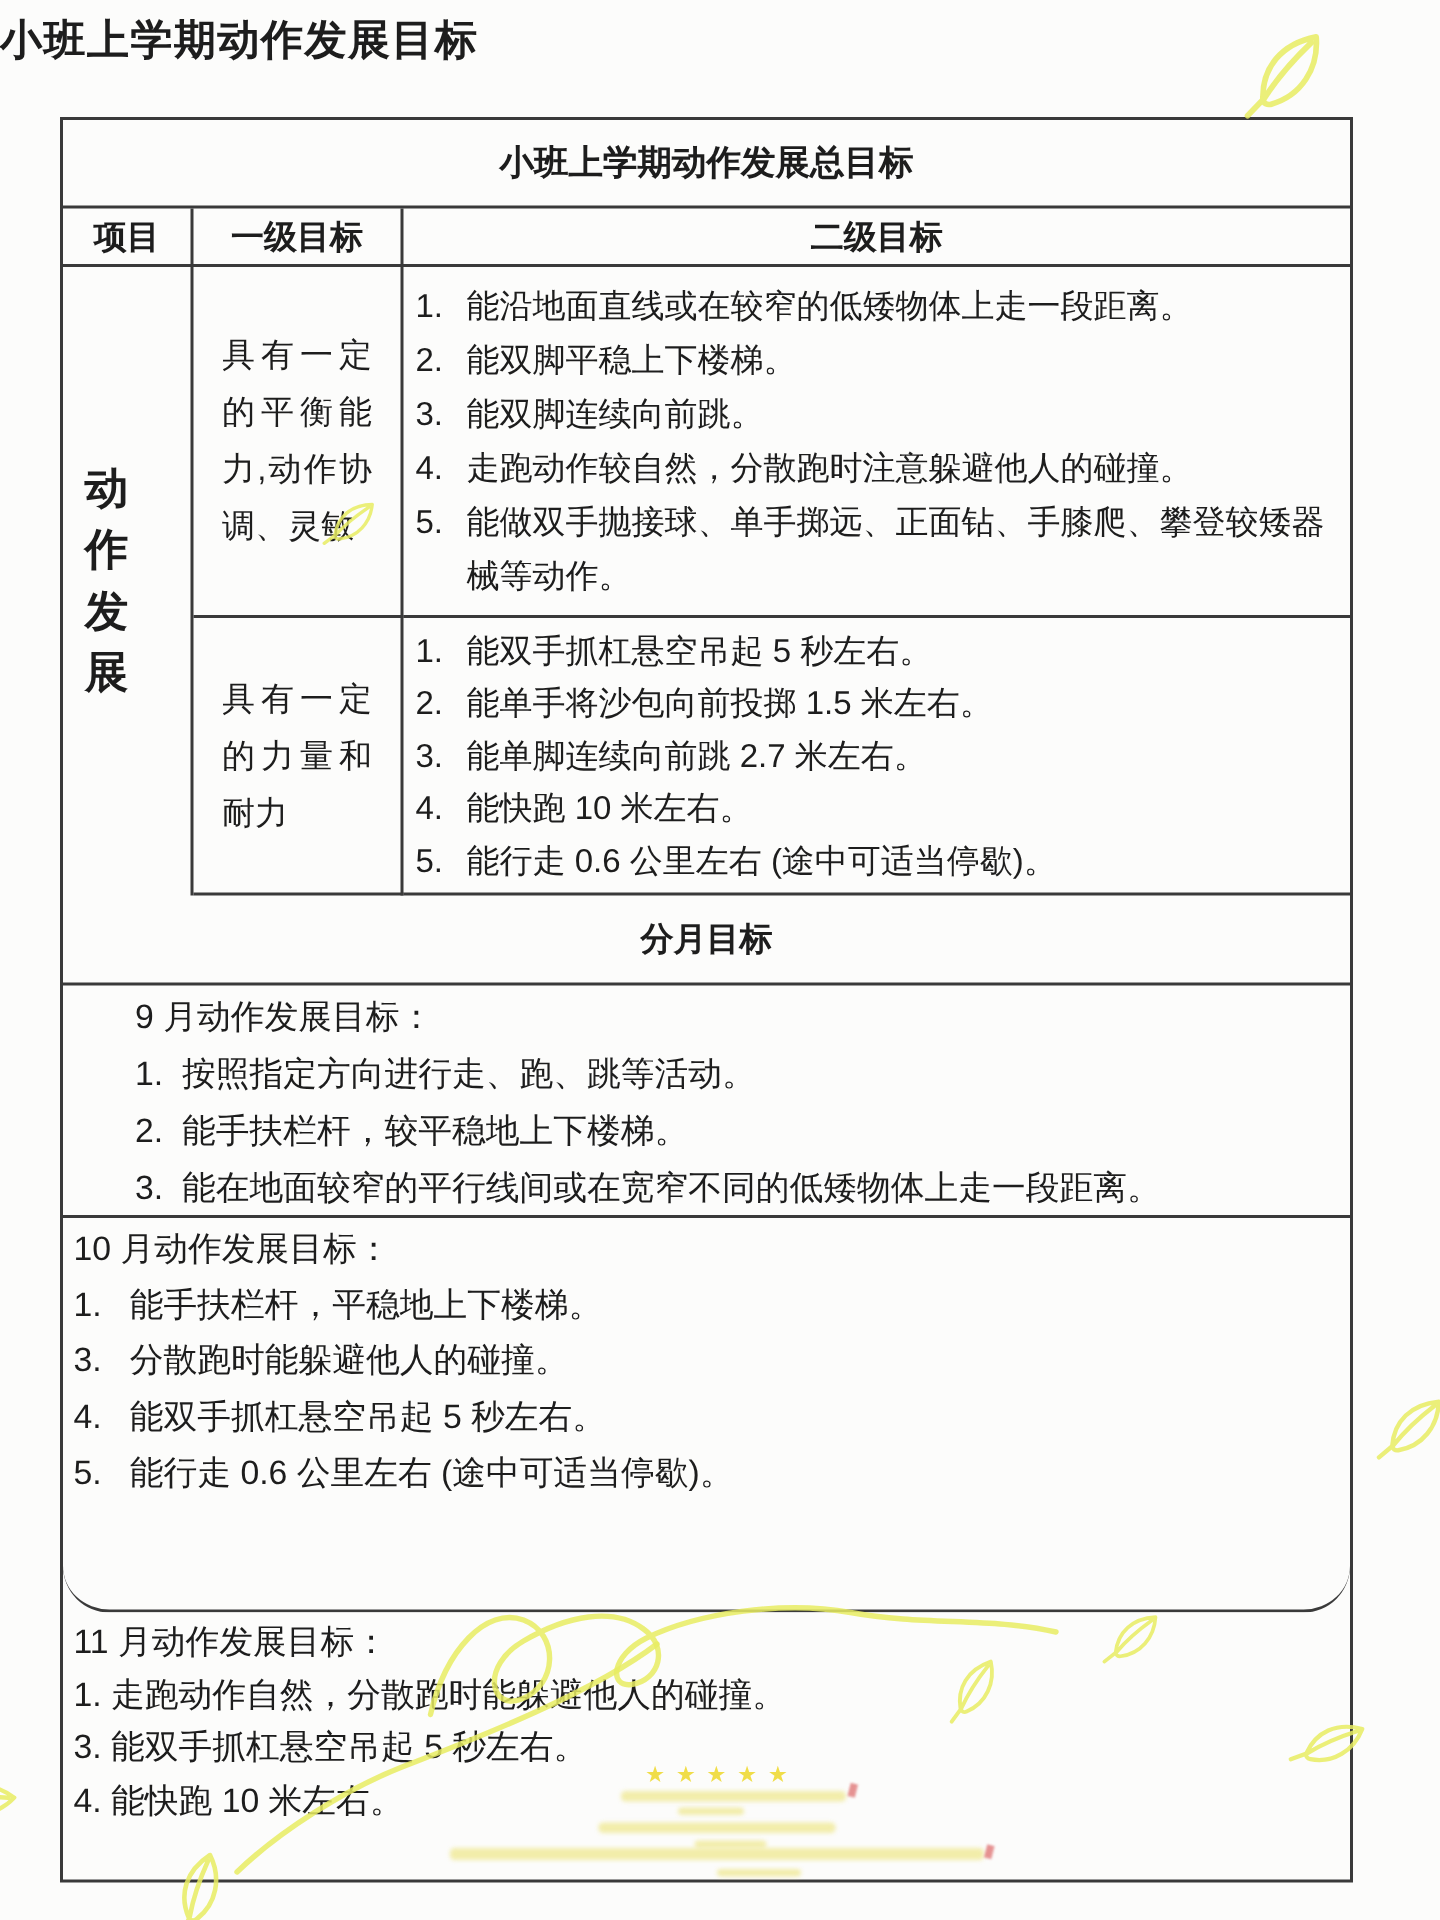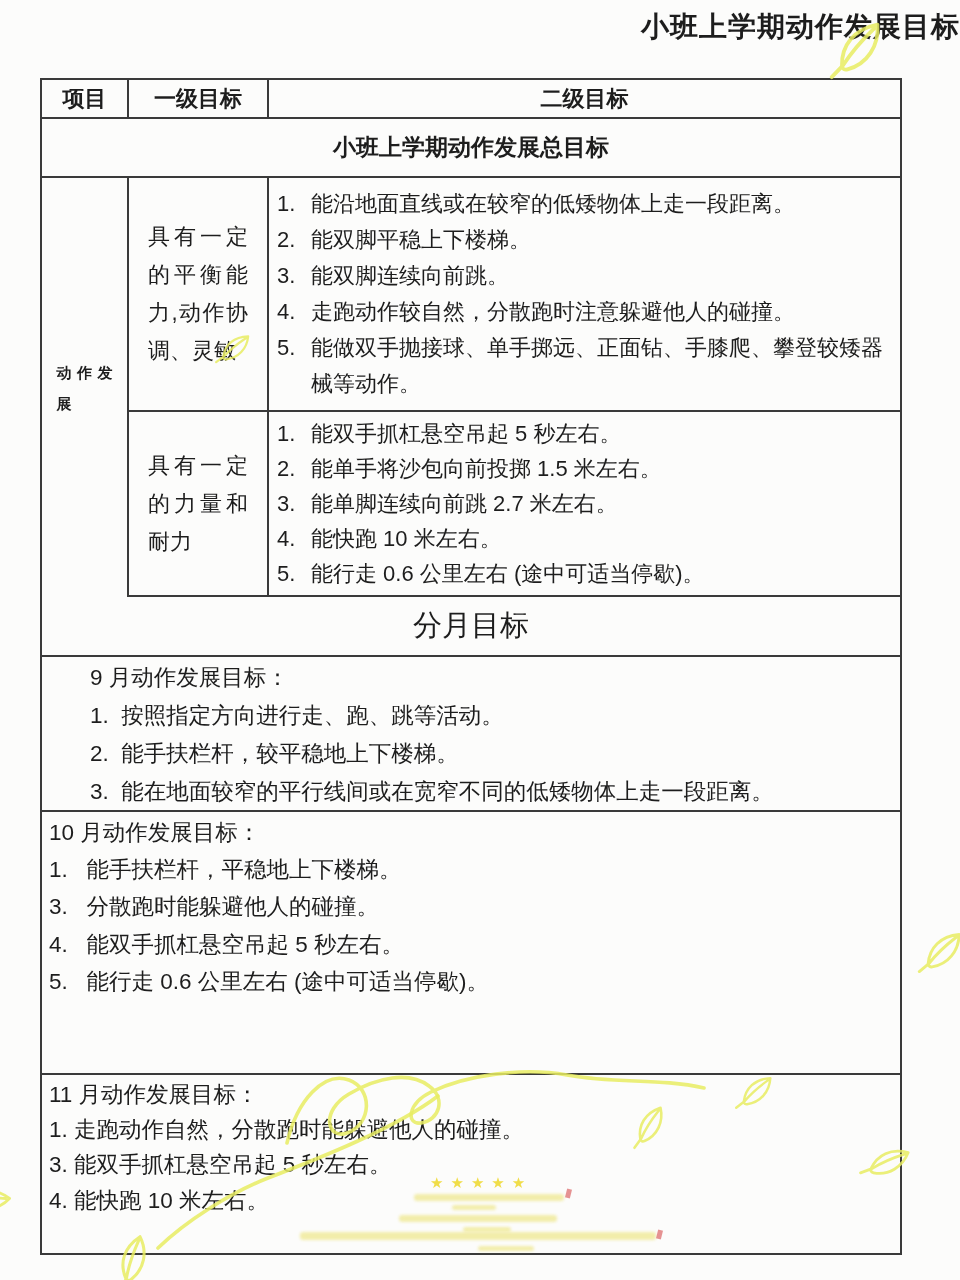--- a/index.html
+++ b/index.html
@@ -1,80 +1,80 @@
 <!DOCTYPE html>
 <html style="--text: #1d1d1d; --border: #3a3a3a; --bg: #fcfcfb; --doodle: #e8ec62; --star: #f0dc40; --wm: #efe88f; --wma: #e07878;"><head>
 <meta charset="utf-8">
 <style>
   html,body{margin:0;padding:0;}
   .page{position:relative;width:960px;height:1280px;background:var(--bg,#fcfcfb);
         font-family:"Liberation Sans",sans-serif;color:var(--text,#1d1d1d);overflow:hidden;}
-  .title{position:absolute;top:8px;left:0;width:100%;text-align:right;
+  .title{position:absolute;top:8px;left:0;width:100%;text-align:left;
          font-size:28px;font-weight:700;letter-spacing:1px;}
   .tbl{position:absolute;left:40px;top:78px;width:862px;height:1177px;
        border:2px solid var(--border,#3a3a3a);box-sizing:border-box;
        display:flex;flex-direction:column;}
   .r{box-sizing:border-box;}
   .hdr{height:59px;border-bottom:2px solid var(--border);display:flex;align-items:center;
        justify-content:center;font-weight:700;font-size:23px;}
   .cols{height:39px;border-bottom:2px solid var(--border);display:flex;
         font-weight:700;font-size:22px;}
   .cols .c{display:flex;align-items:center;justify-content:center;box-sizing:border-box;}
   .w1c{width:87px;border-right:2px solid var(--border);}
   .w2c{width:140px;border-right:2px solid var(--border);}
   .w3c{flex:1;}
   .merged{display:grid;grid-template-columns:87px 140px 1fr;grid-template-rows:234px 185px;}
   .cat{grid-row:1 / span 2;border-right:2px solid var(--border);display:flex;
        align-items:center;justify-content:center;box-sizing:border-box;}
-  .cat-text{display:block;width:56px;font-size:15px;font-weight:700;line-height:31px;
-       text-align:justify;text-justify:inter-character;word-break:break-all;}
+  .cat-text{display:block;width:56px;font-size:29px;font-weight:700;line-height:41px;
+       text-align:justify;text-justify:inter-character;word-break:break-all;font-family:Liberation Serif, serif;}
   .goal{border-right:2px solid var(--border);border-bottom:2px solid var(--border);
         box-sizing:border-box;display:flex;flex-direction:column;justify-content:center;
         padding:0 19px;font-size:22px;line-height:38px;text-align:justify;
         text-justify:inter-character;word-break:break-all;}
   .items{border-bottom:2px solid var(--border);box-sizing:border-box;
          padding:8px 6px 0 8px;font-size:22px;}
   .items.i2{padding-top:4px;}
   .oitem{display:flex;line-height:36px;}
   .i2 .oitem{line-height:35px;}
   .oitem .n{width:34px;flex:none;}
   .oitem .t{flex:1;}
   .band{height:60px;border-bottom:2px solid var(--border);display:flex;align-items:center;
-        justify-content:center;font-weight:400;font-size:29px;}
+        justify-content:center;font-weight:700;font-size:22px;}
   .month{box-sizing:border-box;border-bottom:2px solid var(--border);
          padding:2px 10px 0 7px;font-size:22.5px;}
   .month div{white-space:pre-wrap;}
   .m9{height:155px;padding-left:48px;} .m9 div{line-height:38px;}
-  .m10{height:263px;} .m10 div{line-height:37.2px;}
+  .m10{height:263px;border-radius:31px;} .m10 div{line-height:37.2px;}
   .m11{height:178px;border-bottom:none;} .m11 div{line-height:35.2px;}
   .overlay{position:absolute;left:0;top:0;width:960px;height:1280px;pointer-events:none;}
   .overlay path{fill:none;stroke:var(--doodle,#e8ec62);stroke-width:3.6;
          stroke-linecap:round;stroke-linejoin:round;opacity:.85;}
   .stars{position:absolute;left:430px;top:1174px;font-size:15px;letter-spacing:7px;
          color:var(--star,#f0dc40);opacity:.95;filter:blur(.3px);}
   .wline{position:absolute;background:var(--wm,#efe88f);filter:blur(1.4px);
          opacity:.75;border-radius:3px;}
   .wtick{position:absolute;width:5px;height:9px;background:var(--wma,#e07878);
          filter:blur(.6px);opacity:.8;transform:rotate(14deg);}
 </style>
 </head>
 <body>
 
 <div class="page">
 
   <div class="title">小班上学期动作发展目标</div>
 
   <div class="tbl">
+    <div class="r hdr">小班上学期动作发展总目标</div>
+
     <div class="r cols">
       <div class="c w1c">项目</div>
       <div class="c w2c">一级目标</div>
       <div class="c w3c">二级目标</div>
     </div>
-
-    <div class="r hdr">小班上学期动作发展总目标</div>
 
     <div class="merged">
       <div class="cat">
         <span class="cat-text">动作发展</span>
       </div>
       <div class="goal g1">具有一定的平衡能力,动作协调、灵敏</div>
       <div class="items i1" id="items0">
           <div class="oitem">
             <span class="n">1.</span>
             <span class="t">能沿地面直线或在较窄的低矮物体上走一段距离。</span>

